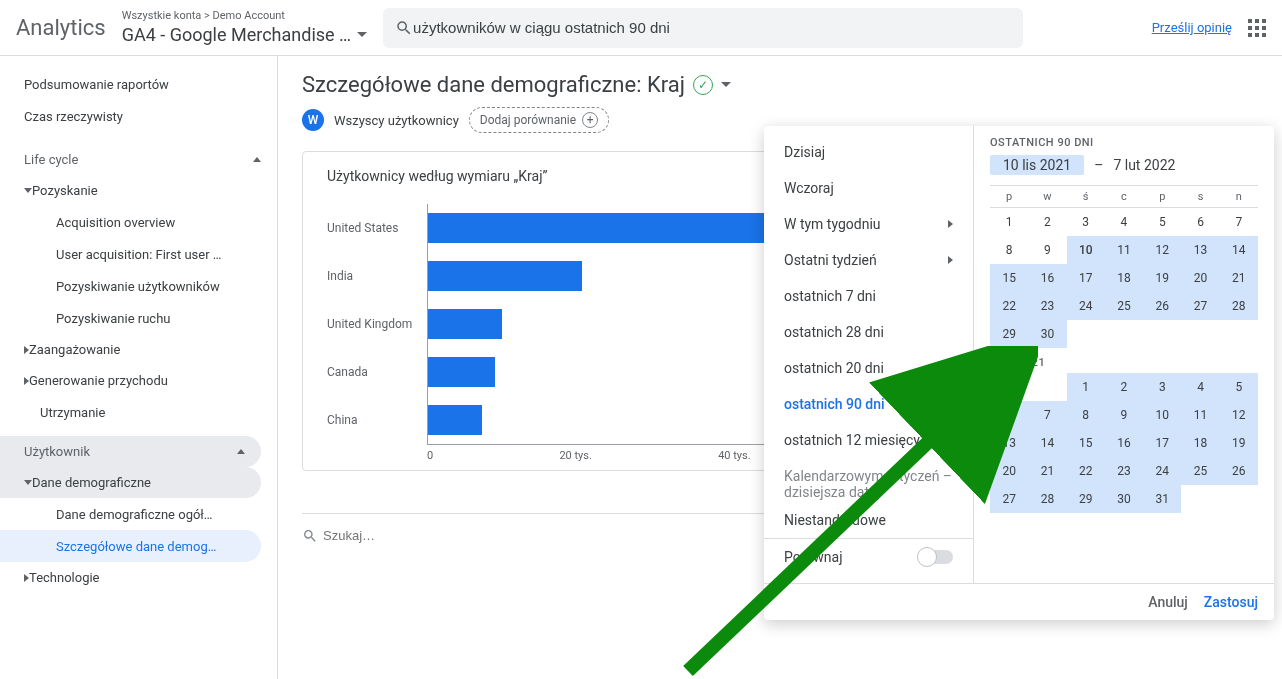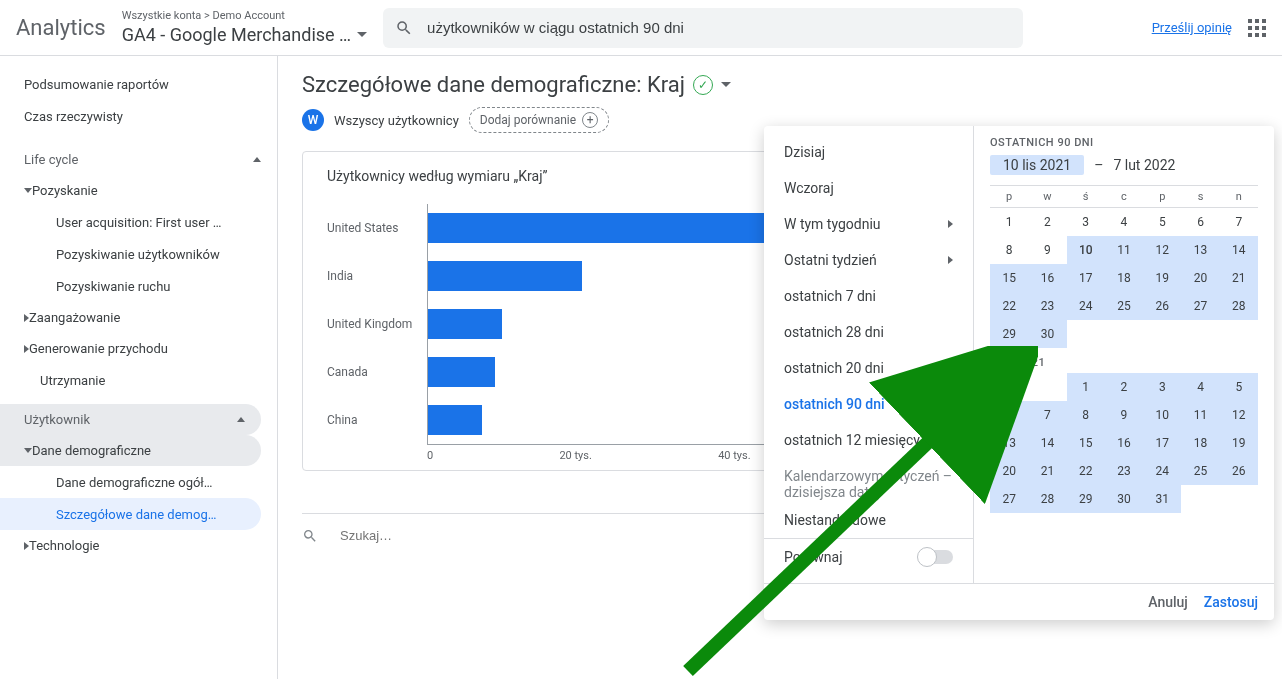--- a/index.html
+++ b/index.html
@@ -5,21 +5,21 @@
 * { box-sizing: border-box; margin: 0; padding: 0; }
 body { font-family: 'Google Sans', Roboto, Arial, sans-serif; font-size: 13px; color: #3c4043; background: #fff; width: 1282px; height: 679px; overflow: hidden; position: relative; }
 
 
 .header { display: flex; align-items: center; height: 56px; border-bottom: 1px solid #dadce0; padding: 0 16px; gap: 16px; }
 .logo { font-size: 22px; color: #5f6368; font-weight: 400; }
 .account-area { display: flex; flex-direction: column; line-height: 1.3; }
 .breadcrumb { font-size: 11px; color: #5f6368; }
 .property { display: flex; align-items: center; gap: 6px; font-size: 18px; color: #3c4043; }
 .caret-down { width: 0; height: 0; border-left: 5px solid transparent; border-right: 5px solid transparent; border-top: 5px solid #5f6368; }
-.search-wrap { flex: 1; display: flex; align-items: center; background: #f1f3f4; border-radius: 6px; height: 40px; padding: 0 12px; gap: 14px; max-width: 640px; }
+.search-wrap { flex: 1; display: flex; align-items: center; background: #f1f3f4; border-radius: 6px; height: 40px; padding: 0 12px; gap: 0; max-width: 640px; }
 .search-icon { width: 18px; height: 18px; fill: #5f6368; }
 .search-input { border: none; background: transparent; font-size: 15px; flex: 1; outline: none; color: #3c4043; }
 .feedback { color: #1a73e8; font-size: 13px; text-decoration: underline; margin-left: auto; }
 .apps-icon { width: 18px; height: 18px; display: grid; grid-template-columns: repeat(3,4px); grid-template-rows: repeat(3,4px); gap: 3px; }
 .apps-icon span { background: #5f6368; width: 4px; height: 4px; }
 
 
 .body { display: flex; height: calc(100% - 56px); }
 .sidebar { width: 278px; border-right: 1px solid #dadce0; padding: 12px 0; overflow-y: auto; }
 .nav-item { display: flex; align-items: center; padding: 8px 16px 8px 24px; font-size: 13px; color: #3c4043; cursor: pointer; min-height: 32px; justify-content: space-between; }
@@ -49,21 +49,21 @@
 .bar-chart { position: relative; }
 .bar-row { display: flex; align-items: center; height: 48px; }
 .bar-label { width: 100px; font-size: 12px; color: #5f6368; text-align: left; padding-right: 8px; }
 .bar-track { flex: 1; position: relative; border-left: 1px solid #9aa0a6; height: 100%; display: flex; align-items: center; }
 .bar { height: 30px; background: #1a73e8; }
 .axis-row { display: flex; }
 .axis-spacer { width: 100px; }
 .axis { flex: 1; display: flex; justify-content: space-between; border-top: 1px solid #9aa0a6; padding-top: 4px; font-size: 11px; color: #5f6368; }
 
 .footer-row { display: flex; align-items: center; gap: 16px; padding: 12px 0 0 0; border-top: 1px solid #dadce0; margin-top: 8px; }
-.search-small { display: flex; align-items: center; gap: 22px; flex: 1; color: #80868b; }
+.search-small { display: flex; align-items: center; gap: 5px; flex: 1; color: #80868b; }
 .search-small input { border: none; outline: none; font-size: 13px; width: 200px; }
 .footer-ctrl { display: flex; align-items: center; gap: 6px; font-size: 13px; color: #5f6368; }
 .footer-ctrl input { width: 40px; border: none; border-bottom: 1px solid #80868b; text-align: center; outline: none; }
 .page-arrow { cursor: pointer; color: #80868b; font-size: 16px; }
 
 
 .popover { position: absolute; top: 70px; right: 8px; width: 510px; background: #fff; box-shadow: 0 4px 16px rgba(0,0,0,0.2); border-radius: 4px; display: flex; flex-direction: column; z-index: 10; }
 .popover-body { display: flex; }
 .presets { width: 210px; border-right: 1px solid #dadce0; padding: 8px 0; }
 .preset-item { padding: 10px 20px; font-size: 14px; color: #3c4043; cursor: pointer; display: flex; align-items: center; justify-content: space-between; }
@@ -134,20 +134,21 @@
     <div class="nav-item top">Czas rzeczywisty</div>
     <div style="height:12px"></div>
     <div class="nav-section">
       <span>Life cycle</span>
       <span class="nav-expand" style="transform:rotate(180deg)"></span>
     </div>
     <div class="nav-subgroup">
       <span class="nav-expand"></span>
       <span>Pozyskanie</span>
     </div>
+    <div class="nav-item nav-sub2">Acquisition overview</div>
     <div class="nav-item nav-sub2">User acquisition: First user …</div>
     <div class="nav-item nav-sub2">Pozyskiwanie użytkowników</div>
     <div class="nav-item nav-sub2">Pozyskiwanie ruchu</div>
     <div class="nav-subgroup">
       <span class="nav-collapse"></span>
       <span>Zaangażowanie</span>
     </div>
     <div class="nav-subgroup">
       <span class="nav-collapse"></span>
       <span>Generowanie przychodu</span>

